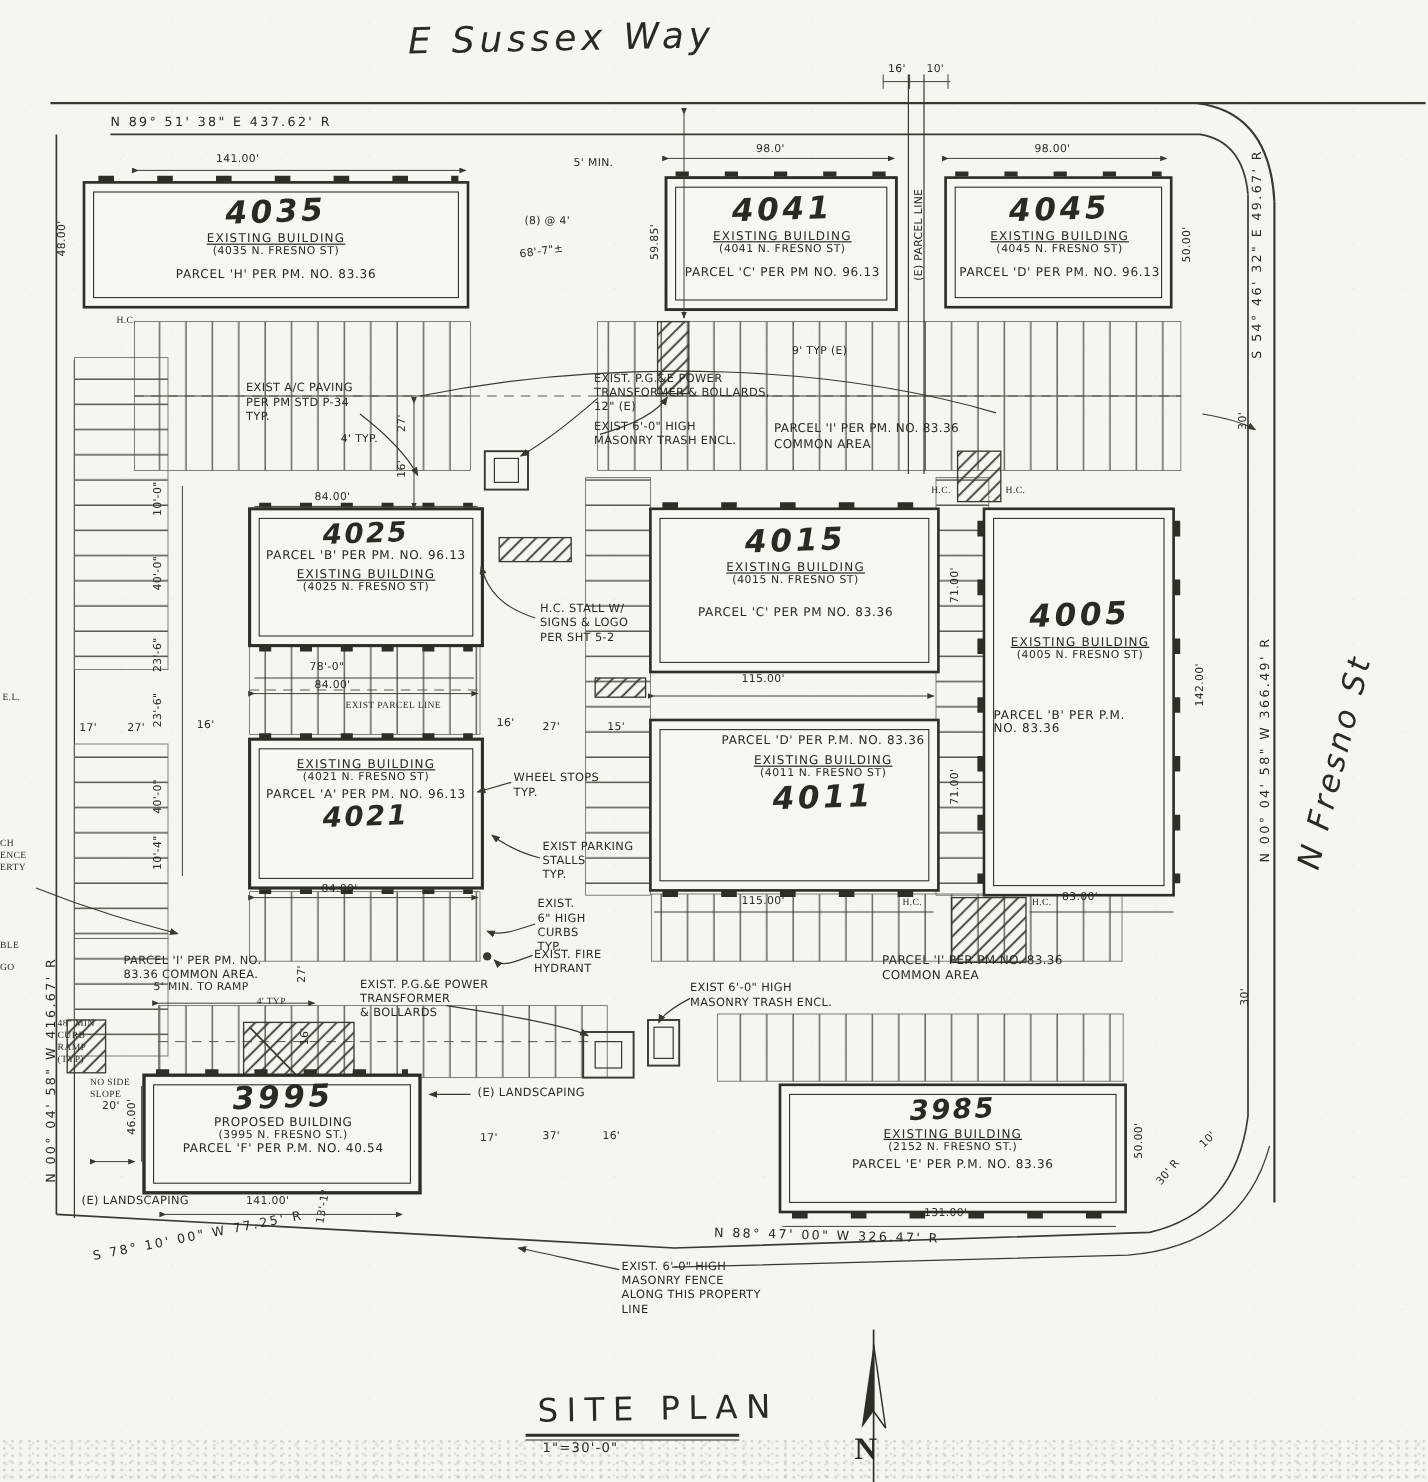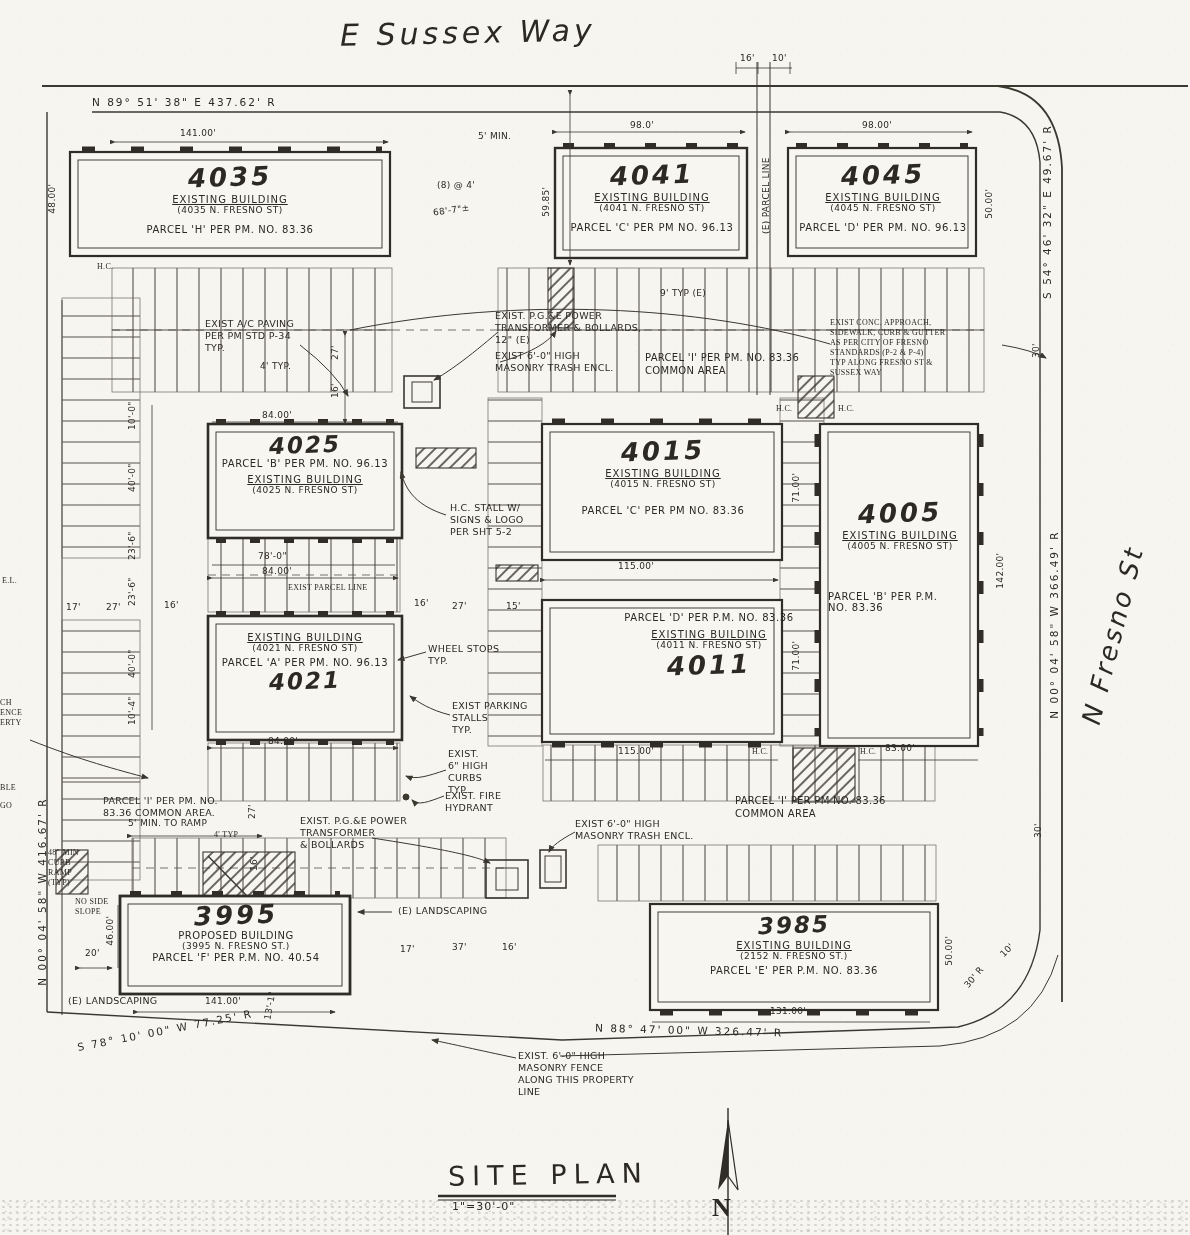--- a/index.html
+++ b/index.html
@@ -264,21 +264,21 @@
   <div class="b-l2">(4021 N. FRESNO ST)</div>
   <div class="b-parcel" style="margin-top:4px">PARCEL 'A' PER PM. NO. 96.13</div>
   <div class="b-num-sm">4021</div>
 </div>
 <div class="bldg" style="left:552px;top:436px;width:222px">
   <div class="b-num">4015</div>
   <div class="b-l1">EXISTING BUILDING</div>
   <div class="b-l2">(4015 N. FRESNO ST)</div>
   <div class="b-parcel" style="margin-top:16px">PARCEL 'C' PER PM NO. 83.36</div>
 </div>
-<div class="bldg" style="left:576px;top:612px;width:266px">
+<div class="bldg" style="left:553px;top:612px;width:266px">
   <div class="b-parcel" style="margin-top:0">PARCEL 'D' PER P.M. NO. 83.36</div>
   <div class="b-l1" style="margin-top:6px">EXISTING BUILDING</div>
   <div class="b-l2">(4011 N. FRESNO ST)</div>
   <div class="b-num">4011</div>
 </div>
 <div class="bldg" style="left:828px;top:498px;width:144px">
   <div class="b-num">4005</div>
   <div class="b-l1">EXISTING BUILDING</div>
   <div class="b-l2">(4005 N. FRESNO ST)</div>
   <div class="b-parcel" style="margin-top:40px;text-align:left">PARCEL 'B' PER P.M.
@@ -300,26 +300,20 @@
 <div class="lbl" style="left:205px;top:318px">EXIST A/C PAVING
 PER PM STD P-34
 TYP.</div>
 <div class="lbl" style="left:495px;top:310px">EXIST. P.G.&amp;E POWER
 TRANSFORMER &amp; BOLLARDS,
 12" (E)</div>
 <div class="lbl" style="left:495px;top:350px">EXIST 6'-0" HIGH
 MASONRY TRASH ENCL.</div>
 <div class="lbl" style="left:645px;top:352px;font-size:10px">PARCEL 'I' PER PM. NO. 83.36
 COMMON AREA</div>
-<div class="lbl sm" style="left:830px;top:318px">EXIST CONC. APPROACH,
-SIDEWALK, CURB &amp; GUTTER
-AS PER CITY OF FRESNO
-STANDARDS (P-2 &amp; P-4)
-TYP ALONG FRESNO ST &amp;
-SUSSEX WAY</div>
 <div class="lbl" style="left:450px;top:502px">H.C. STALL W/
 SIGNS &amp; LOGO
 PER SHT 5-2</div>
 <div class="lbl" style="left:428px;top:643px">WHEEL STOPS
 TYP.</div>
 <div class="lbl" style="left:452px;top:700px">EXIST PARKING
 STALLS
 TYP.</div>
 <div class="lbl" style="left:448px;top:748px">EXIST.
 6" HIGH
@@ -370,21 +364,21 @@
 <div class="lbl dim" style="left:740px;top:53px">16'</div>
 <div class="lbl dim" style="left:772px;top:53px">10'</div>
 <div class="lbl dim" style="left:630px;top:120px">98.0'</div>
 <div class="lbl dim" style="left:862px;top:120px">98.00'</div>
 <div class="lbl dim rot" style="left:965px;top:198px;width:50px">50.00'</div>
 <div class="lbl dim rot" style="left:522px;top:196px;width:50px">59.85'</div>
 <div class="lbl dim" style="left:437px;top:180px">(8) @ 4'</div>
 <div class="lbl dim" style="left:433px;top:205px;transform:rotate(-8deg)">68'-7"±</div>
 <div class="lbl dim" style="left:660px;top:288px">9' TYP (E)</div>
 <div class="lbl dim" style="left:262px;top:410px">84.00'</div>
-<div class="lbl dim" style="left:260px;top:361px">4' TYP.</div>
+<div class="lbl dim" style="left:284px;top:361px">4' TYP.</div>
 <div class="lbl dim rot" style="left:318px;top:347px;width:36px">27'</div>
 <div class="lbl dim rot" style="left:318px;top:385px;width:36px">16'</div>
 <div class="lbl dim" style="left:258px;top:551px">78'-0"</div>
 <div class="lbl dim" style="left:262px;top:566px">84.00'</div>
 <div class="lbl dim" style="left:268px;top:736px">84.00'</div>
 <div class="lbl dim" style="left:66px;top:602px">17'</div>
 <div class="lbl dim" style="left:106px;top:602px">27'</div>
 <div class="lbl dim" style="left:164px;top:600px">16'</div>
 <div class="lbl dim" style="left:414px;top:598px">16'</div>
 <div class="lbl dim" style="left:452px;top:601px">27'</div>
@@ -397,21 +391,21 @@
 <div class="lbl dim rot" style="left:111px;top:705px;width:44px">10'-4"</div>
 <div class="lbl dim" style="left:618px;top:561px">115.00'</div>
 <div class="lbl dim rot" style="left:775px;top:482px;width:44px">71.00'</div>
 <div class="lbl dim rot" style="left:775px;top:650px;width:44px">71.00'</div>
 <div class="lbl dim" style="left:618px;top:746px">115.00'</div>
 <div class="lbl dim" style="left:885px;top:743px">83.00'</div>
 <div class="lbl dim rot" style="left:974px;top:565px;width:54px">142.00'</div>
 <div class="lbl dim rot" style="left:1022px;top:345px;width:30px">30'</div>
 <div class="lbl dim rot" style="left:1024px;top:825px;width:30px">30'</div>
 <div class="lbl dim rot" style="left:86px;top:925px;width:50px">46.00'</div>
-<div class="lbl dim" style="left:85px;top:948px">20'</div>
+<div class="lbl dim" style="left:85px;top:917px">20'</div>
 <div class="lbl dim" style="left:205px;top:996px">141.00'</div>
 <div class="lbl dim" style="left:256px;top:1000px;transform:rotate(-80deg)">13'-1"</div>
 <div class="lbl dim" style="left:770px;top:1006px">131.00'</div>
 <div class="lbl dim rot" style="left:925px;top:945px;width:50px">50.00'</div>
 <div class="lbl dim" style="left:962px;top:972px;transform:rotate(-50deg)">30' R</div>
 <div class="lbl dim" style="left:1000px;top:945px;transform:rotate(-45deg)">10'</div>
 <div class="lbl dim" style="left:400px;top:944px">17'</div>
 <div class="lbl dim" style="left:452px;top:942px">37'</div>
 <div class="lbl dim" style="left:502px;top:942px">16'</div>
 <div class="lbl dim" style="left:128px;top:818px">5' MIN. TO RAMP</div>

